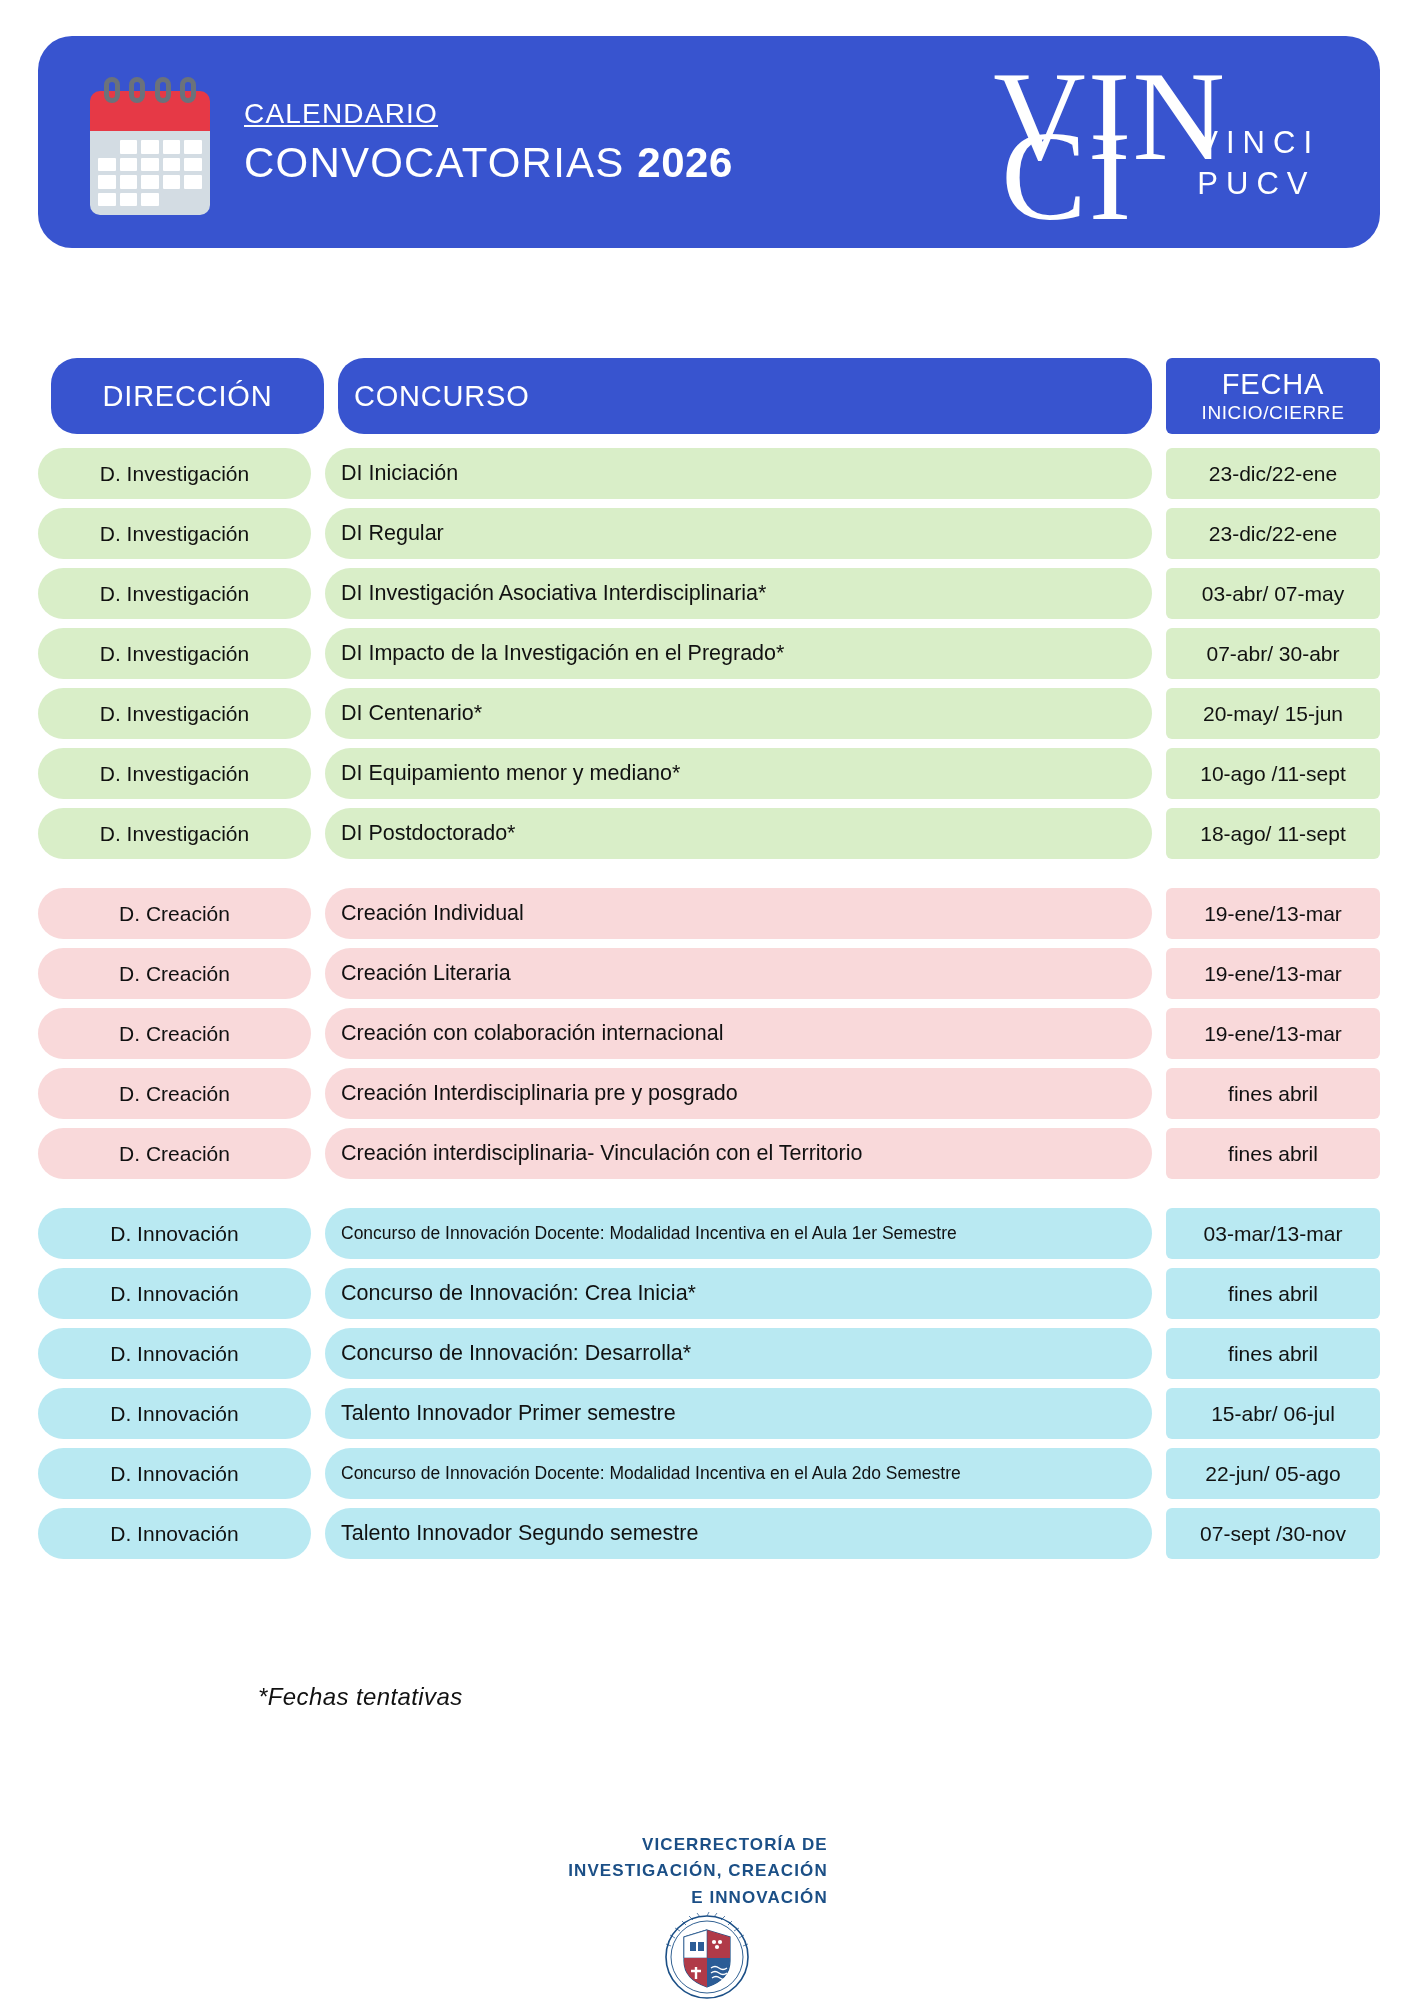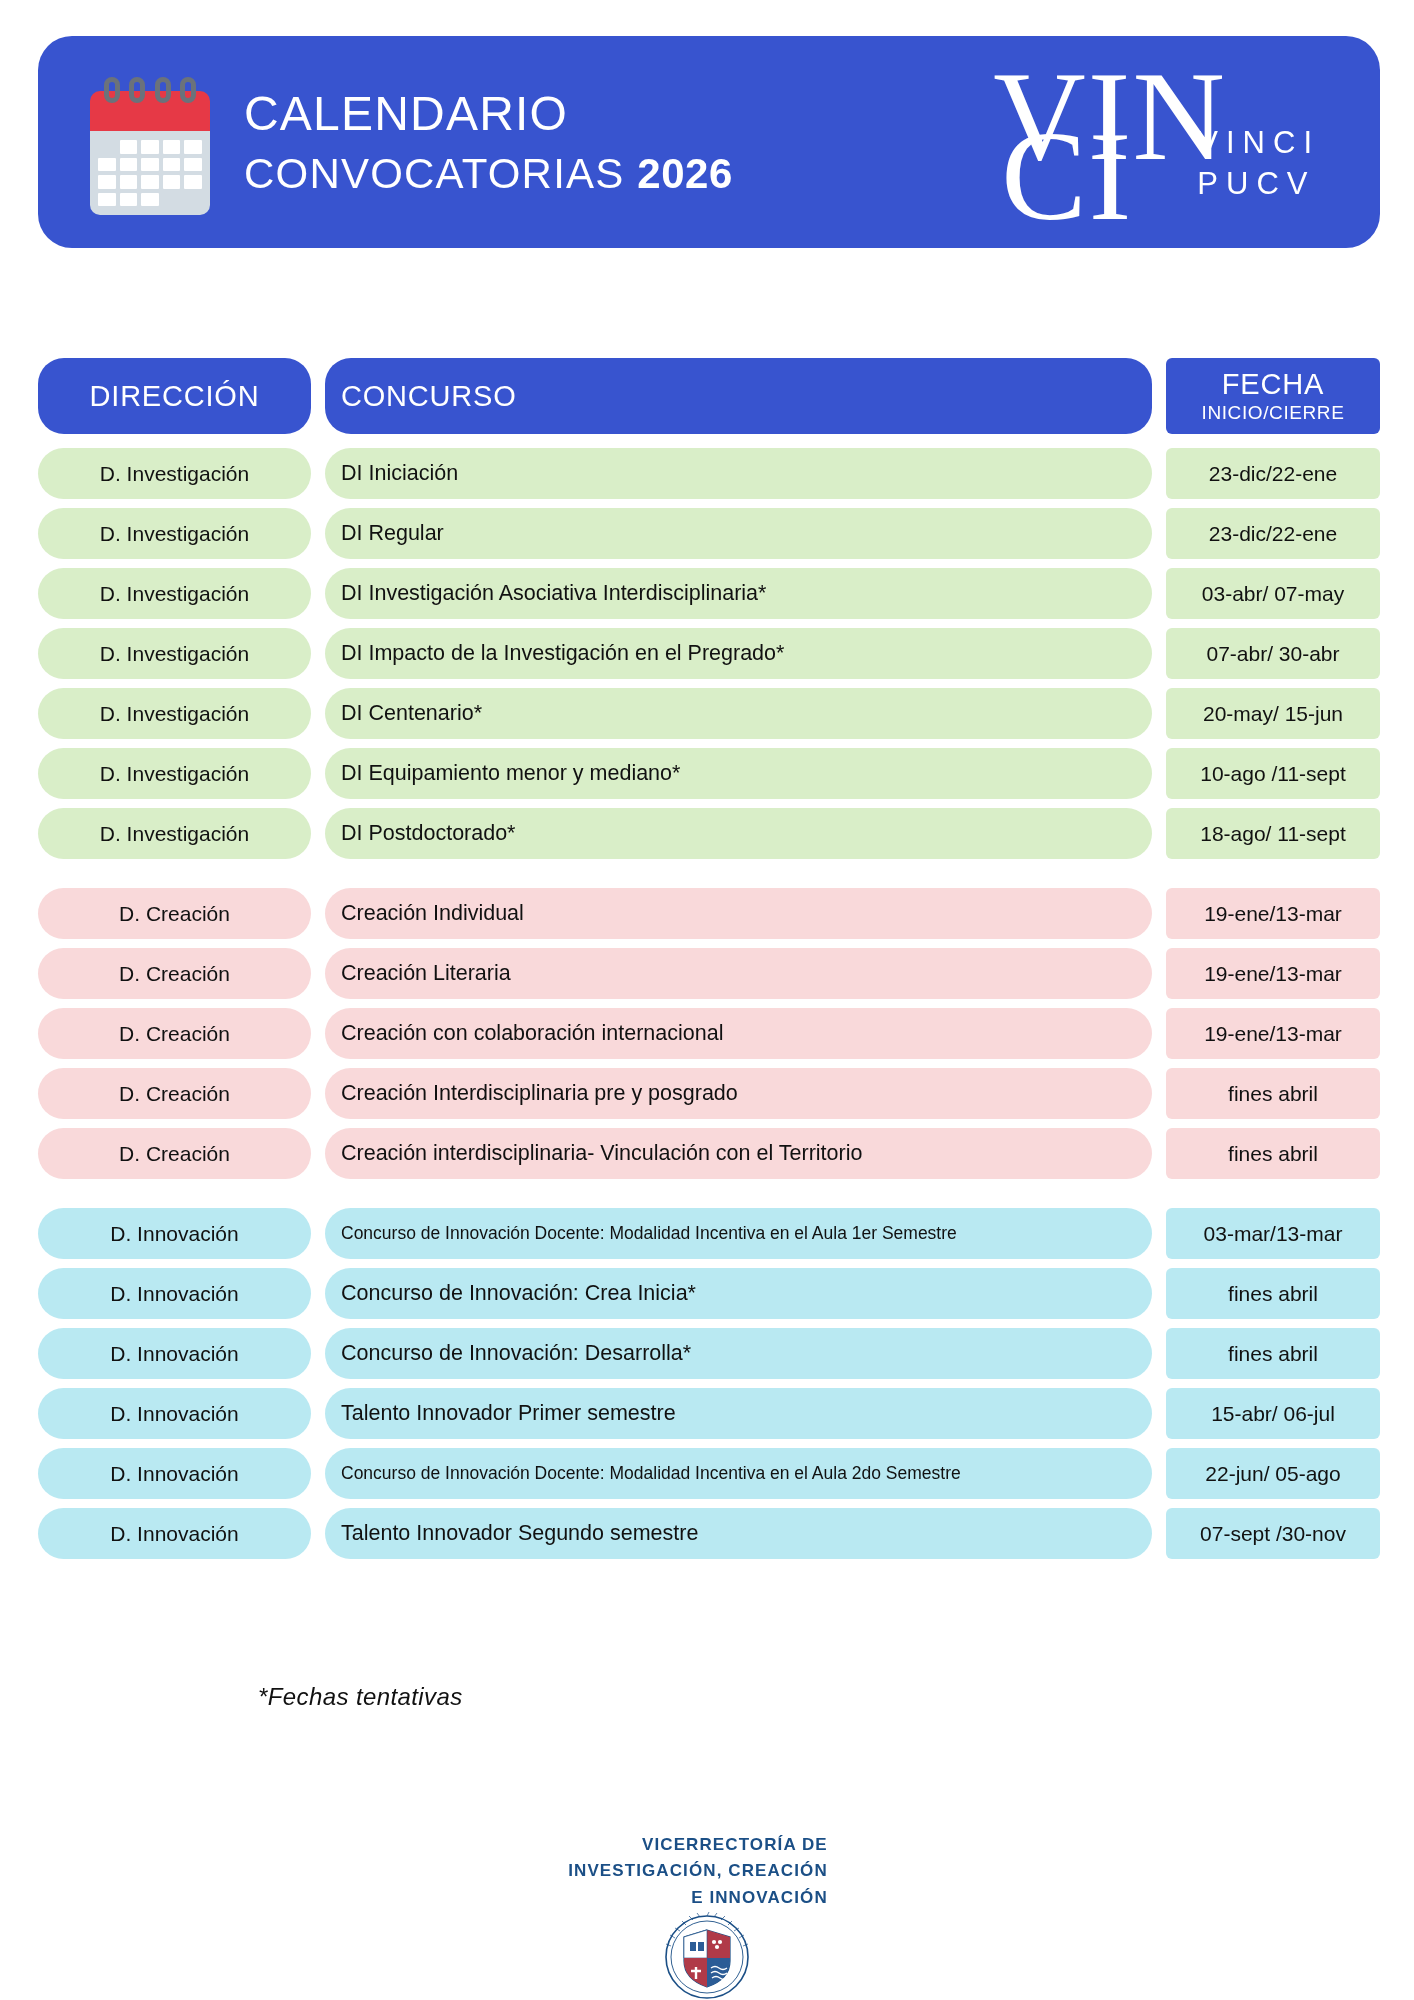--- a/index.html
+++ b/index.html
@@ -71,23 +71,24 @@
   }
   .cal-cell { background: #ffffff; border-radius: 1px; }
   .cal-cell.empty { background: transparent; }
 
   .title-block {
     margin-left: 34px;
     color: #ffffff;
     line-height: 1.12;
   }
   .title-line1 {
-    font-size: 48px;
+    font-size: 28px;
     letter-spacing: 1.2px;
     font-weight: 400;
+    text-decoration: underline;
   }
   .title-line2 {
     font-size: 42px;
     letter-spacing: 1.2px;
     font-weight: 400;
     margin-top: 10px;
   }
   .title-year {
     font-weight: 700;
     letter-spacing: 0.5px;
@@ -165,21 +166,21 @@
   .c-date {
     width: 214px;
     flex: 0 0 214px;
     margin-left: 14px;
     border-radius: 6px;
     justify-content: center;
     text-align: center;
   }
 
   
-  .row.head { margin-bottom: 14px; }
+  .row.head { margin-bottom: 14px; margin-left: 13px; }
   .row.head .cell { background: #3854cf; color: #ffffff; }
   .row.head .c-dir {
     height: 76px;
     font-size: 29px;
     letter-spacing: 0.8px;
   }
   .row.head .c-name {
     height: 76px;
     font-size: 29px;
     letter-spacing: 0.8px;

